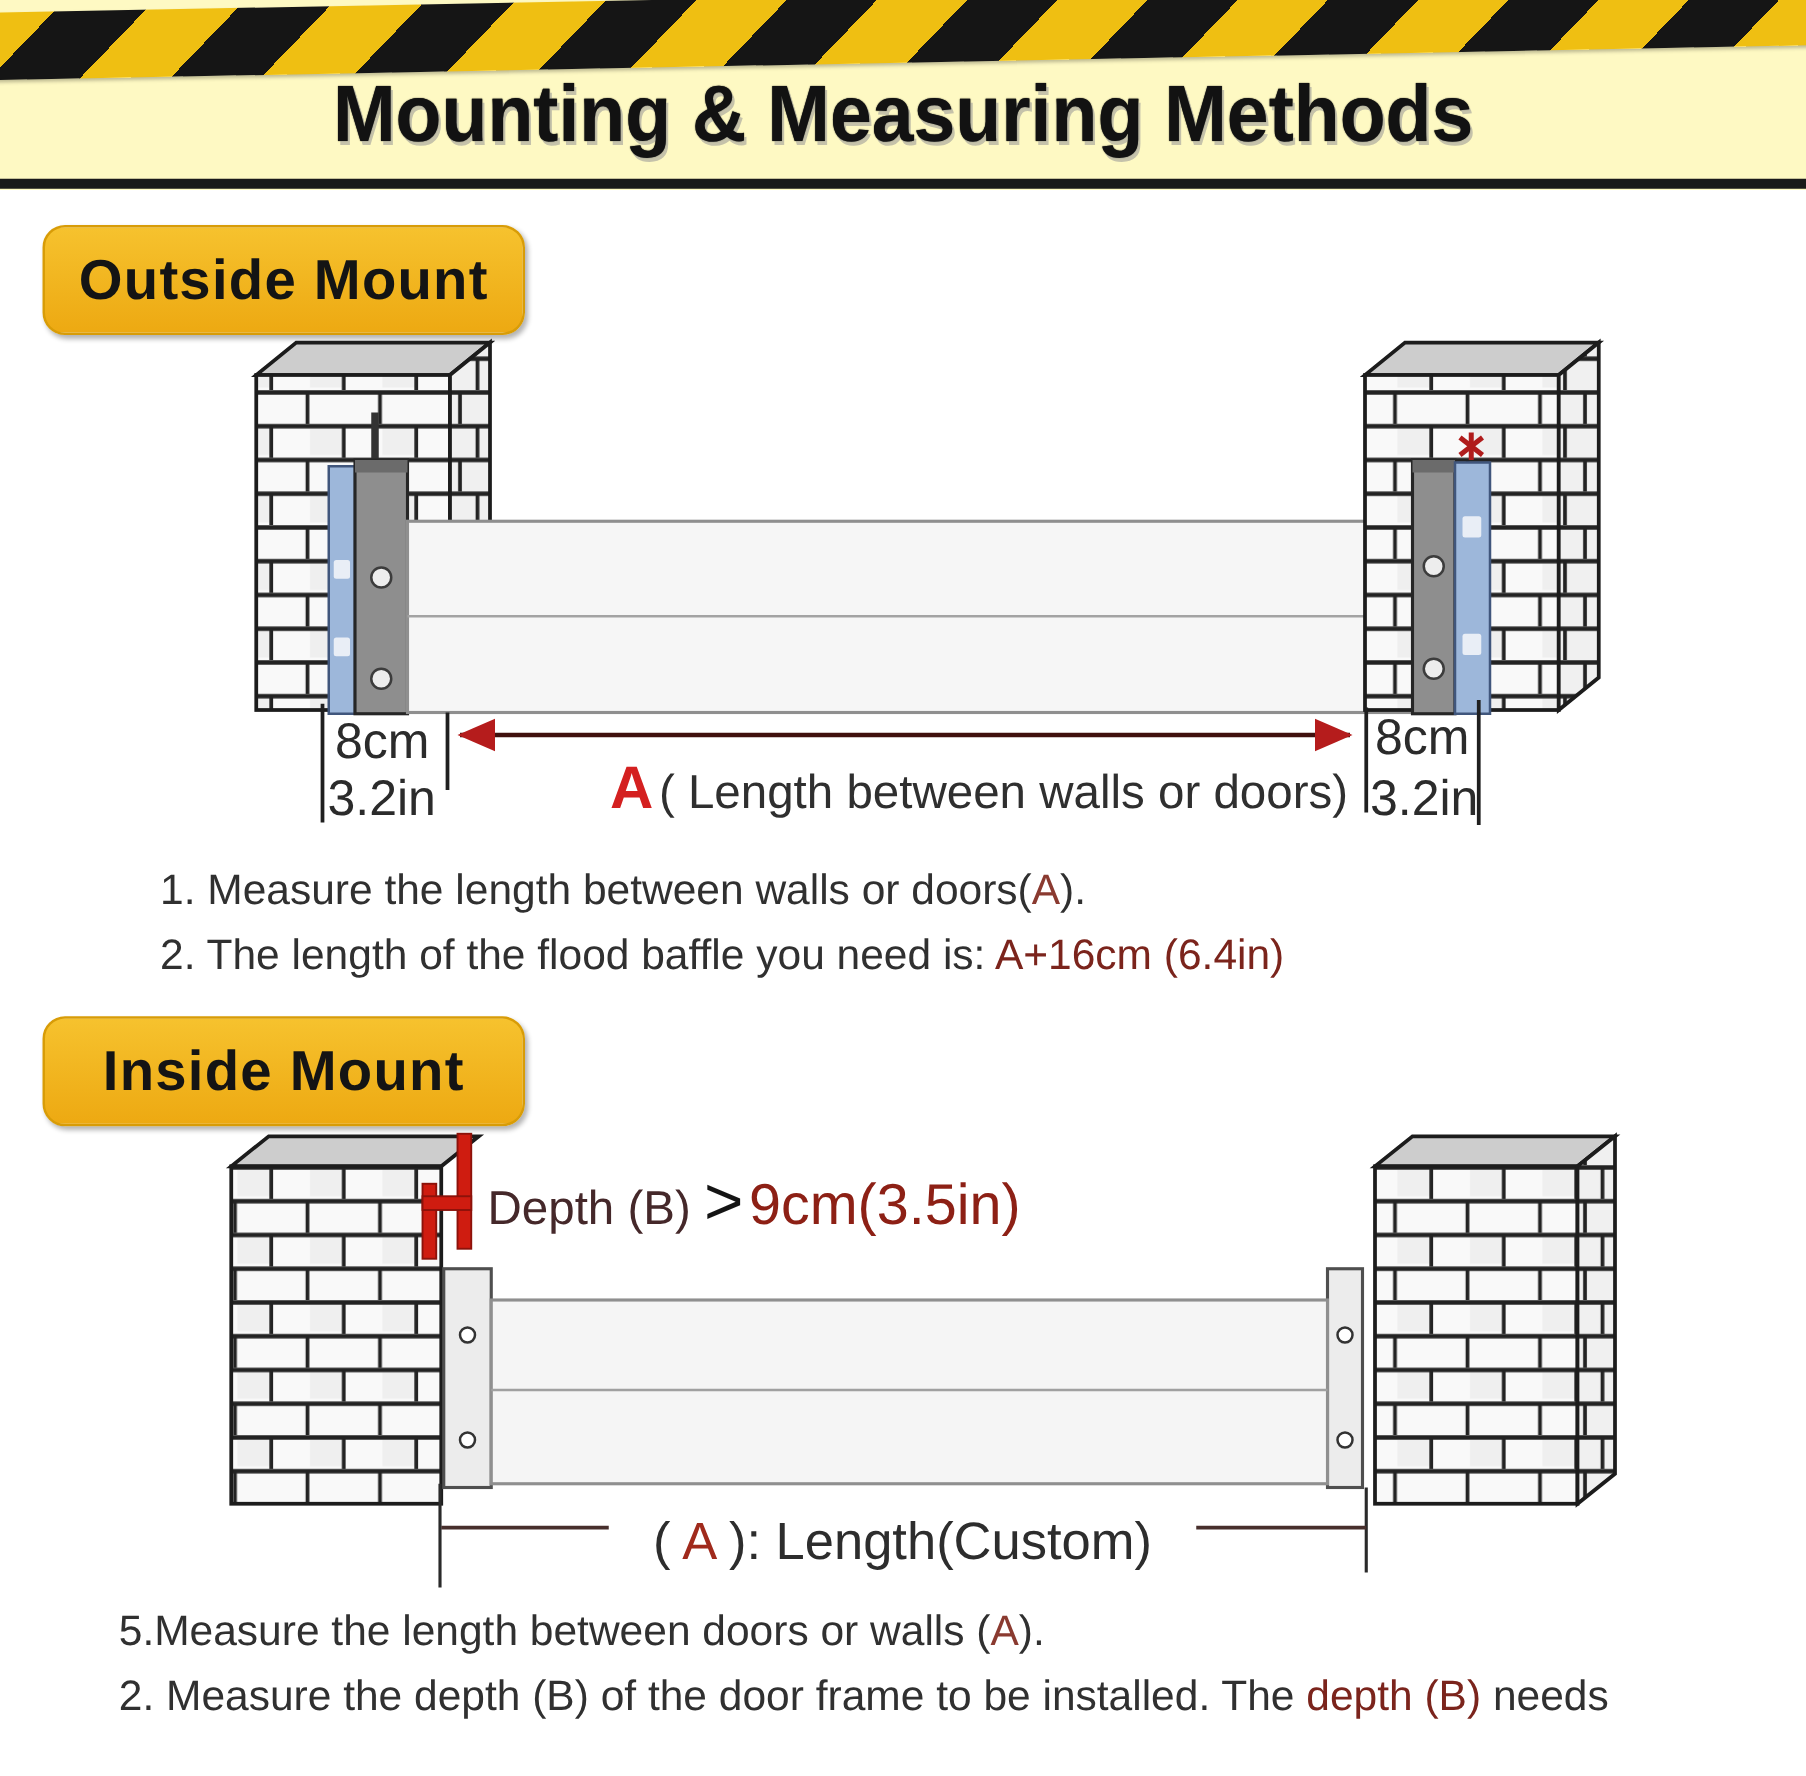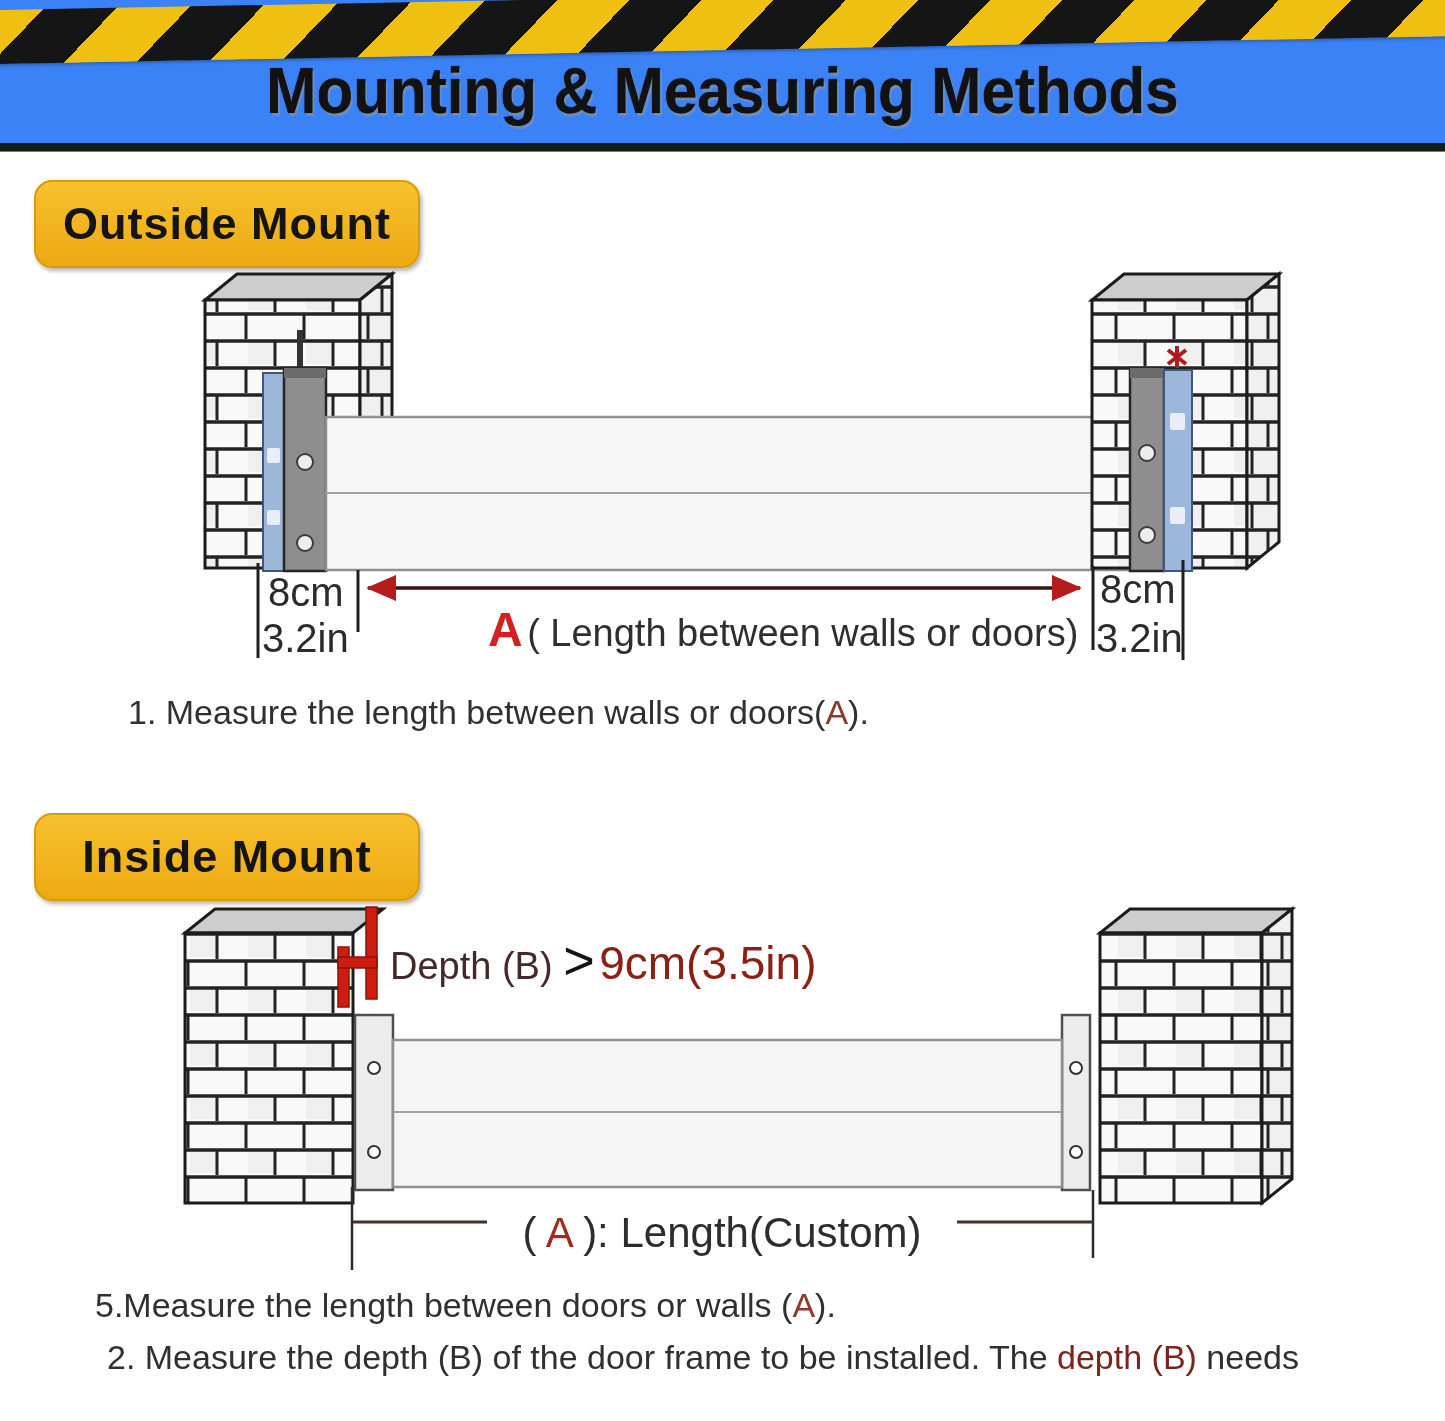--- a/index.html
+++ b/index.html
@@ -3,21 +3,21 @@
 <meta charset="utf-8">
 <style>
   html,body{margin:0;padding:0;}
   body{
     width:1445px;height:1421px;position:relative;overflow:hidden;
     background:#ffffff;
     font-family:"Liberation Sans", sans-serif;
     color:#333;
   }
   
-  .header{position:absolute;top:0;left:0;width:1445px;height:152px;background:#3b82f6;}
+  .header{position:absolute;top:0;left:0;width:1445px;height:152px;background:#fef9c3;}
   .tape{
     position:absolute;top:-4px;left:-30px;width:1520px;height:54px;
     background:repeating-linear-gradient(135deg,#efbf12 0 52px,#151515 52px 104px);
     transform:rotate(-1.1deg);
     box-shadow:0 2px 3px rgba(0,0,0,.25);
   }
   .title{
     position:absolute;top:54px;left:0;width:1445px;text-align:center;
     font-size:64px;font-weight:bold;letter-spacing:0px;color:#121212;
     transform:scaleX(.94);
@@ -38,21 +38,21 @@
   .label-inside{top:813px;}
   
   .diagram{position:absolute;left:0;}
   .diagram-outside{top:258px;width:1445px;height:424px;}
   .diagram-inside{top:905px;width:1445px;height:375px;}
   svg text{font-family:"Liberation Sans", sans-serif;}
   
   .steps{position:absolute;font-size:34px;color:#303030;line-height:52px;white-space:nowrap;}
   .steps-outside{left:128px;top:686px;}
   .steps-inside-1{left:95px;top:1283px;line-height:44px;}
-  .steps-inside-2{left:84px;top:1336px;line-height:43px;text-align:center;}
+  .steps-inside-2{left:72px;top:1336px;line-height:43px;text-align:center;}
   .steps-inside-2 .l1{padding-left:23px;}
   .red-a{color:#8a3a30;}
   .red-val{color:#7b241c;}
   .red-hl{color:#7b241c;}
 </style>
 </head>
 <body>
 
 <div class="header">
   <div class="tape"></div>
@@ -137,20 +137,21 @@
   <text x="1100" y="345" font-size="40" fill="#2b2b2b">8cm</text>
   <text x="1096" y="394" font-size="40" fill="#2b2b2b">3.2in</text>
   <text x="488" y="388">
     <tspan font-size="48" font-weight="bold" fill="#d42020">A</tspan>
     <tspan font-size="38" fill="#2f2f2f">( Length between walls or doors)</tspan>
   </text>
 </svg>
 
 <div class="steps steps-outside">
   <div><span>1. Measure the length between walls or doors(</span><span class="red-a">A</span><span>).</span></div>
+  <div><span>2. The length of the flood baffle you need is: </span><span class="red-val">A+16cm (6.4in)</span></div>
 </div>
 
 <div class="section-label label-inside">
   <span>Inside Mount</span>
 </div>
 
 <svg class="diagram diagram-inside" viewBox="0 0 1445 375">
   <defs>
     <pattern id="brickB" width="58" height="54" patternUnits="userSpaceOnUse">
       <rect width="58" height="54" fill="#f9f9f9"></rect>

